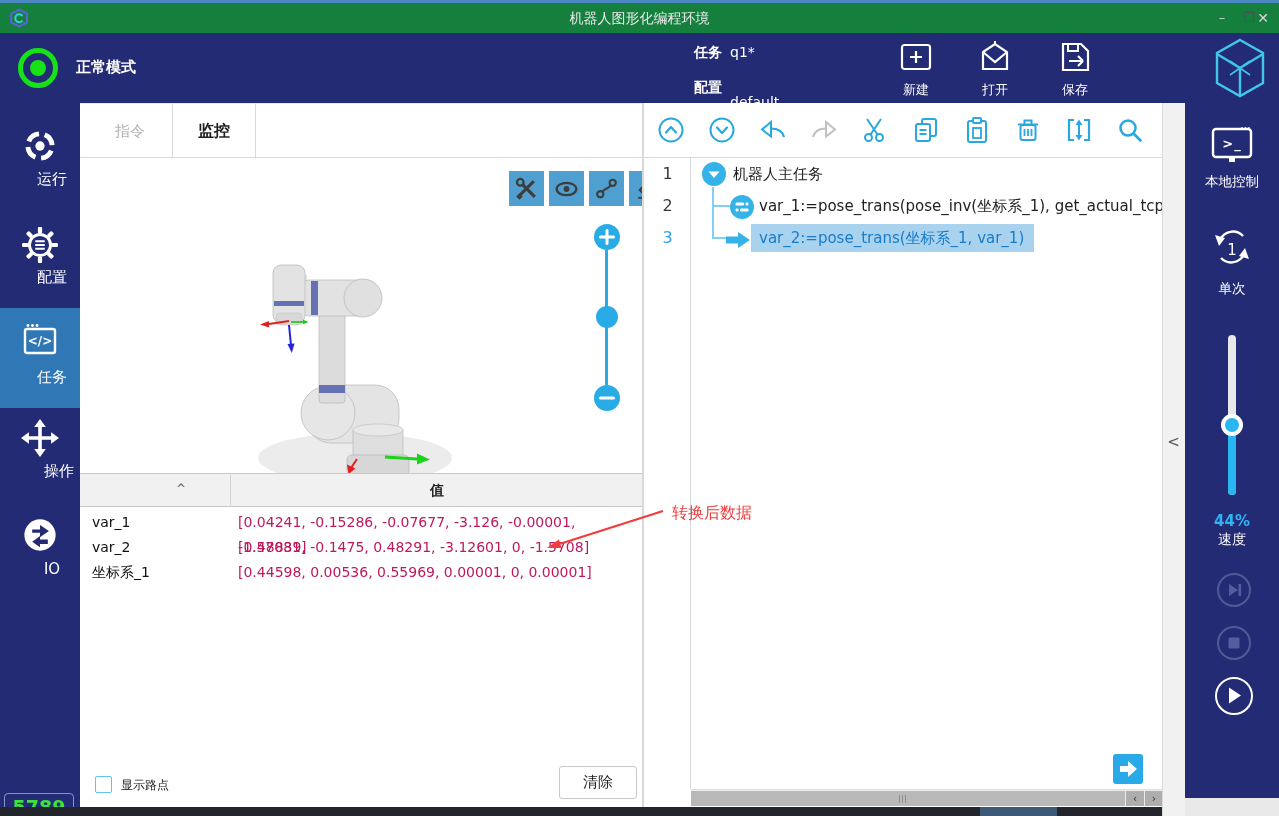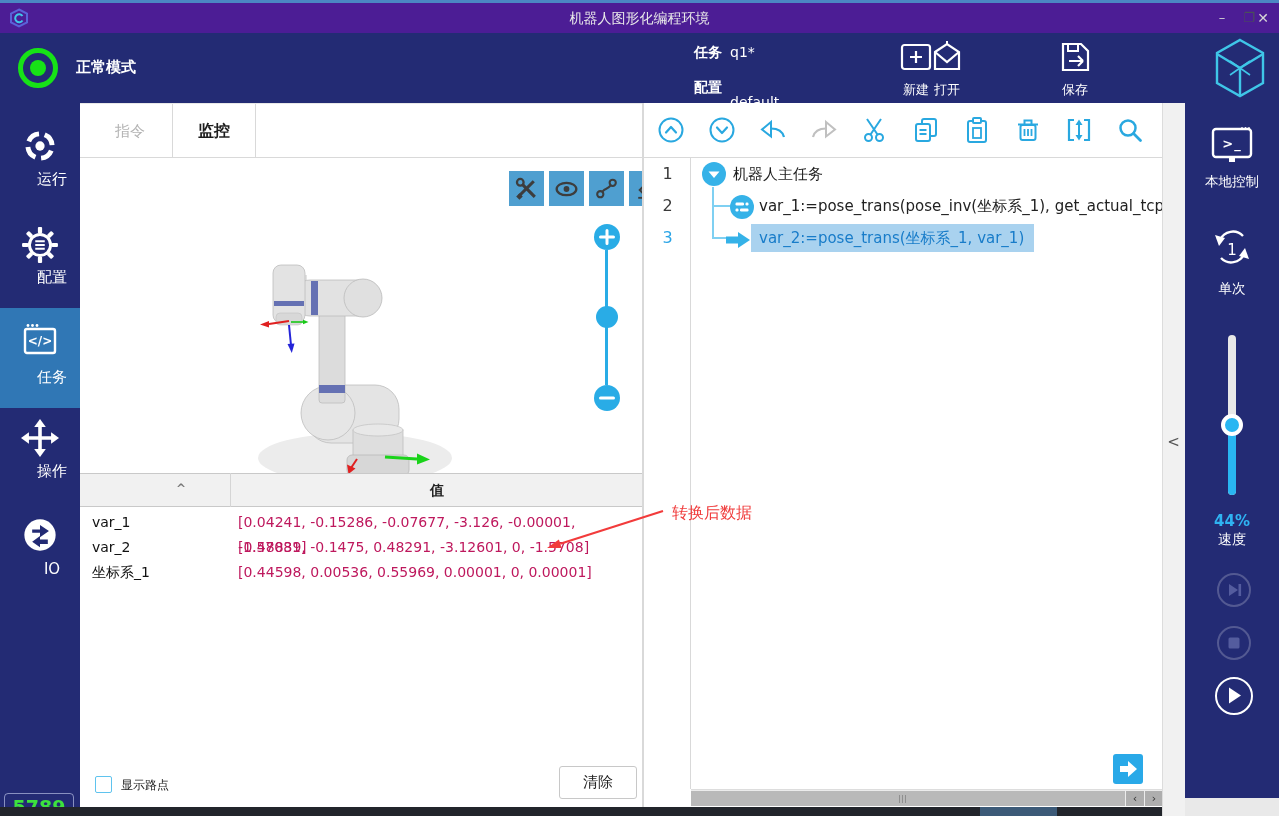--- a/index.html
+++ b/index.html
@@ -3,40 +3,40 @@
 <meta charset="utf-8">
 <style>
   * { margin:0; padding:0; box-sizing:border-box; }
   html,body { width:1279px; height:816px; overflow:hidden; }
   body { font-family:"DejaVu Sans", sans-serif; }
   #app { position:relative; width:1279px; height:816px; background:#fff; overflow:hidden; }
   .abs { position:absolute; }
 
   
   #topline { left:0; top:0; width:1279px; height:3px; background:#4b87c3; }
-  #titlebar { left:0; top:3px; width:1279px; height:30px; background:#4c1d95; }
+  #titlebar { left:0; top:3px; width:1279px; height:30px; background:#15803d; }
   #titlebar .title { left:0; top:0; width:1279px; height:30px; line-height:30px; text-align:center; color:#e9e9e9; font-size:14px; }
   #app-logo { left:9px; top:8px; }
   .winctl { top:3px; height:30px; width:34px; line-height:30px; text-align:center; color:#d6d6d6; font-size:13px; }
   #btn-min { left:1205px; }
   #btn-max { left:1232px; color:#4a4f5a; }
   #btn-close { left:1246px; font-size:14px; }
 
   
   #header { left:0; top:33px; width:1279px; height:70px; background:#232b74; }
   #mode-ind { left:18px; top:48px; width:40px; height:40px; border:5px solid #17e217; border-radius:50%; }
   #mode-ind .dot { position:absolute; left:7px; top:7px; width:16px; height:16px; background:#17e217; border-radius:50%; }
   #mode-label { left:76px; top:58px; color:#fff; font-size:15px; font-weight:bold; }
   .hdr-kv-label { color:#fff; font-weight:bold; font-size:14px; }
   .hdr-kv-value { color:#fff; font-size:14px; }
   #task-label { left:694px; top:44px; } #task-value { left:730px; top:44px; }
   #config-label { left:694px; top:79px; } #config-value { left:730px; top:94px; }
   .hdr-action { top:40px; width:64px; height:58px; text-align:center; cursor:pointer; }
   .hdr-action .lbl { display:block; margin-top:3px; color:#fff; font-size:13px; }
-  #act-new { left:884px; } #act-open { left:915px; } #act-save { left:1043px; }
+  #act-new { left:884px; } #act-open { left:963px; } #act-save { left:1043px; }
   #brand-logo { left:1212px; top:37px; }
 
   
   #lsidebar { left:0; top:103px; width:80px; height:713px; background:#232b74; }
   .ls-icon { left:0; width:80px; text-align:center; }
   .ls-label { left:0; width:104px; text-align:center; color:#fff; font-size:15px; }
   #ls-sel { left:0; top:308px; width:80px; height:100px; background:#3077b5; }
   #counter-box { left:4px; top:793px; width:70px; height:28px; border:1px solid rgba(220,228,255,.55); border-radius:4px; text-align:center; line-height:26px; color:#3de23d; font-size:19px; font-weight:bold; }
 
   
@@ -207,21 +207,21 @@
 
   <div class="abs ls-icon" style="top:419px;">
     <svg width="38" height="38" viewBox="0 0 36 36">
       <path d="M18 6 V30 M6 18 H30" stroke="#fff" stroke-width="3.4"></path>
       <polygon points="18,0 12.5,7.5 23.5,7.5" fill="#fff"></polygon>
       <polygon points="18,36 12.5,28.5 23.5,28.5" fill="#fff"></polygon>
       <polygon points="0,18 7.5,12.5 7.5,23.5" fill="#fff"></polygon>
       <polygon points="36,18 28.5,12.5 28.5,23.5" fill="#fff"></polygon>
     </svg>
   </div>
-  <span class="abs ls-label" style="top:462px;">操作</span>
+  <span class="abs ls-label" style="top:462px;margin-left:7px;">操作</span>
 
   <div class="abs ls-icon" style="top:516px;">
     <svg width="38" height="38" viewBox="0 0 34 34">
       <circle cx="17" cy="17" r="14" fill="#fff"></circle>
       <path d="M10 12 h7 V8 l8 5.5 -8 5.5 v-4 h-7 z" fill="#232b74"></path>
       <path d="M24 25 h-7 v3 l-7 -5 7 -5 v3 h7 z" fill="#232b74"></path>
     </svg>
   </div>
   <span class="abs ls-label" style="top:560px;">IO</span>
 

